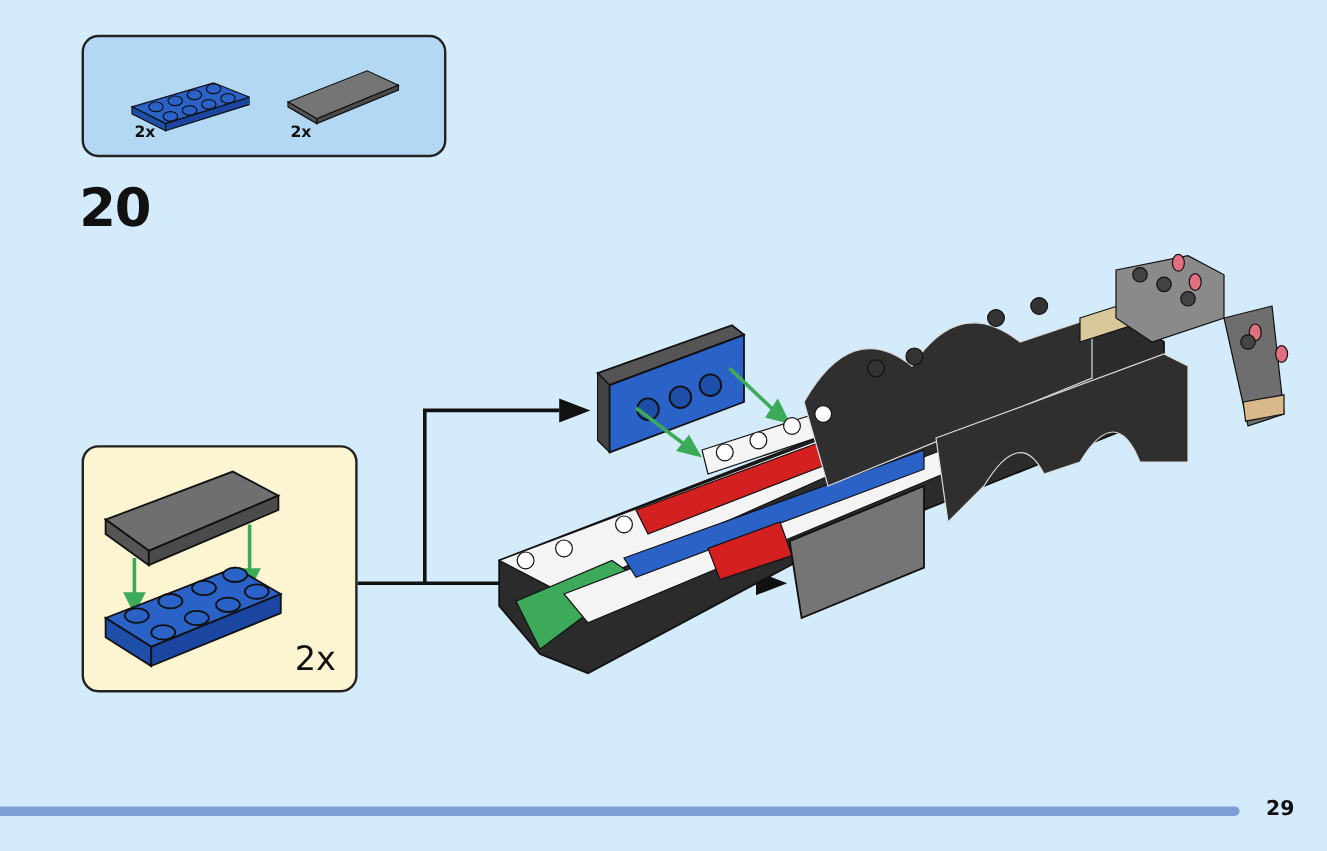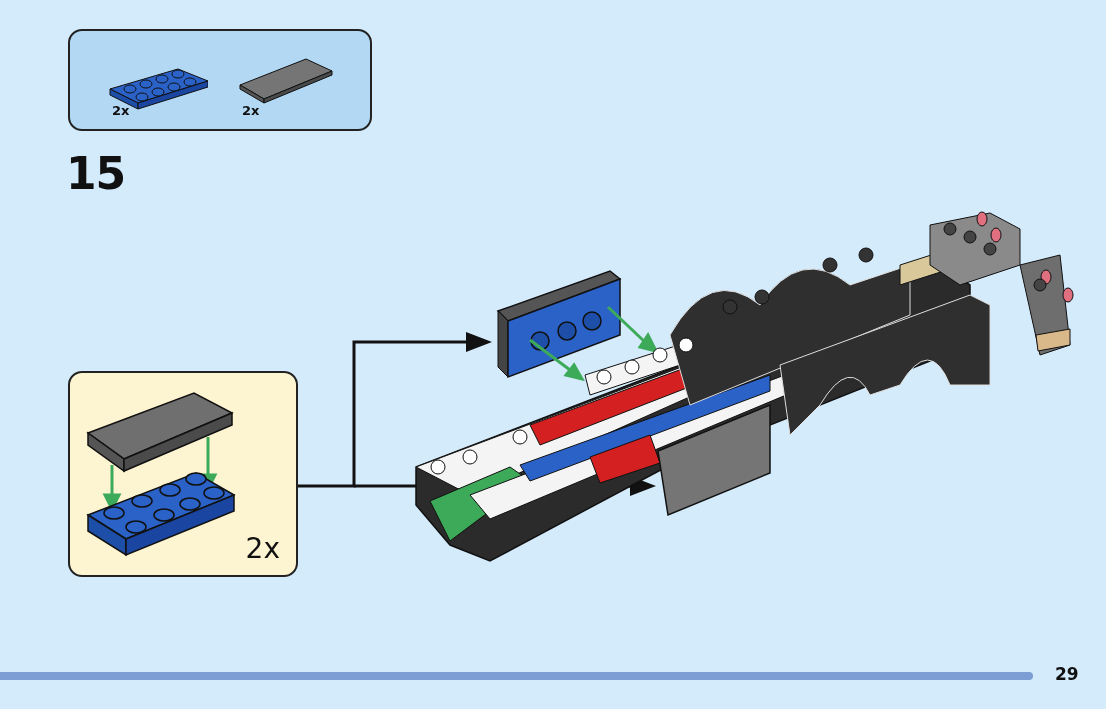--- a/index.html
+++ b/index.html
@@ -34,21 +34,21 @@
   </svg>
   <span class="qty" style="left:42px;top:72px">2x</span>
   <svg style="left:168px;top:18px" width="100" height="62">
     <polygon points="2,36 68,10 94,22 26,50" fill="#757575" stroke="#111" stroke-width="1"></polygon>
     <polygon points="2,36 26,50 26,54 2,40" fill="#555" stroke="#111" stroke-width="1"></polygon>
     <polygon points="26,50 94,22 94,26 26,54" fill="#4a4a4a" stroke="#111" stroke-width="1"></polygon>
   </svg>
   <span class="qty" style="left:172px;top:72px">2x</span>
 </div>
 
-<div class="step-number">15</div>
+<div class="step-number">20</div>
 
 <div class="sub-box">
   <svg style="left:14px;top:14px" width="160" height="172">
     <polygon points="4,46 110,6 148,26 40,72" fill="#6f6f6f" stroke="#111" stroke-width="1.5"></polygon>
     <polygon points="4,46 40,72 40,84 4,58" fill="#555" stroke="#111" stroke-width="1.5"></polygon>
     <polygon points="40,72 148,26 148,38 40,84" fill="#4b4b4b" stroke="#111" stroke-width="1.5"></polygon>
     <g stroke="#3daa5a" stroke-width="3" fill="#3daa5a">
       <line x1="28" y1="78" x2="28" y2="112"></line>
         <polygon points="21,108 35,108 28,122"></polygon>
       <line x1="124" y1="50" x2="124" y2="92"></line>

